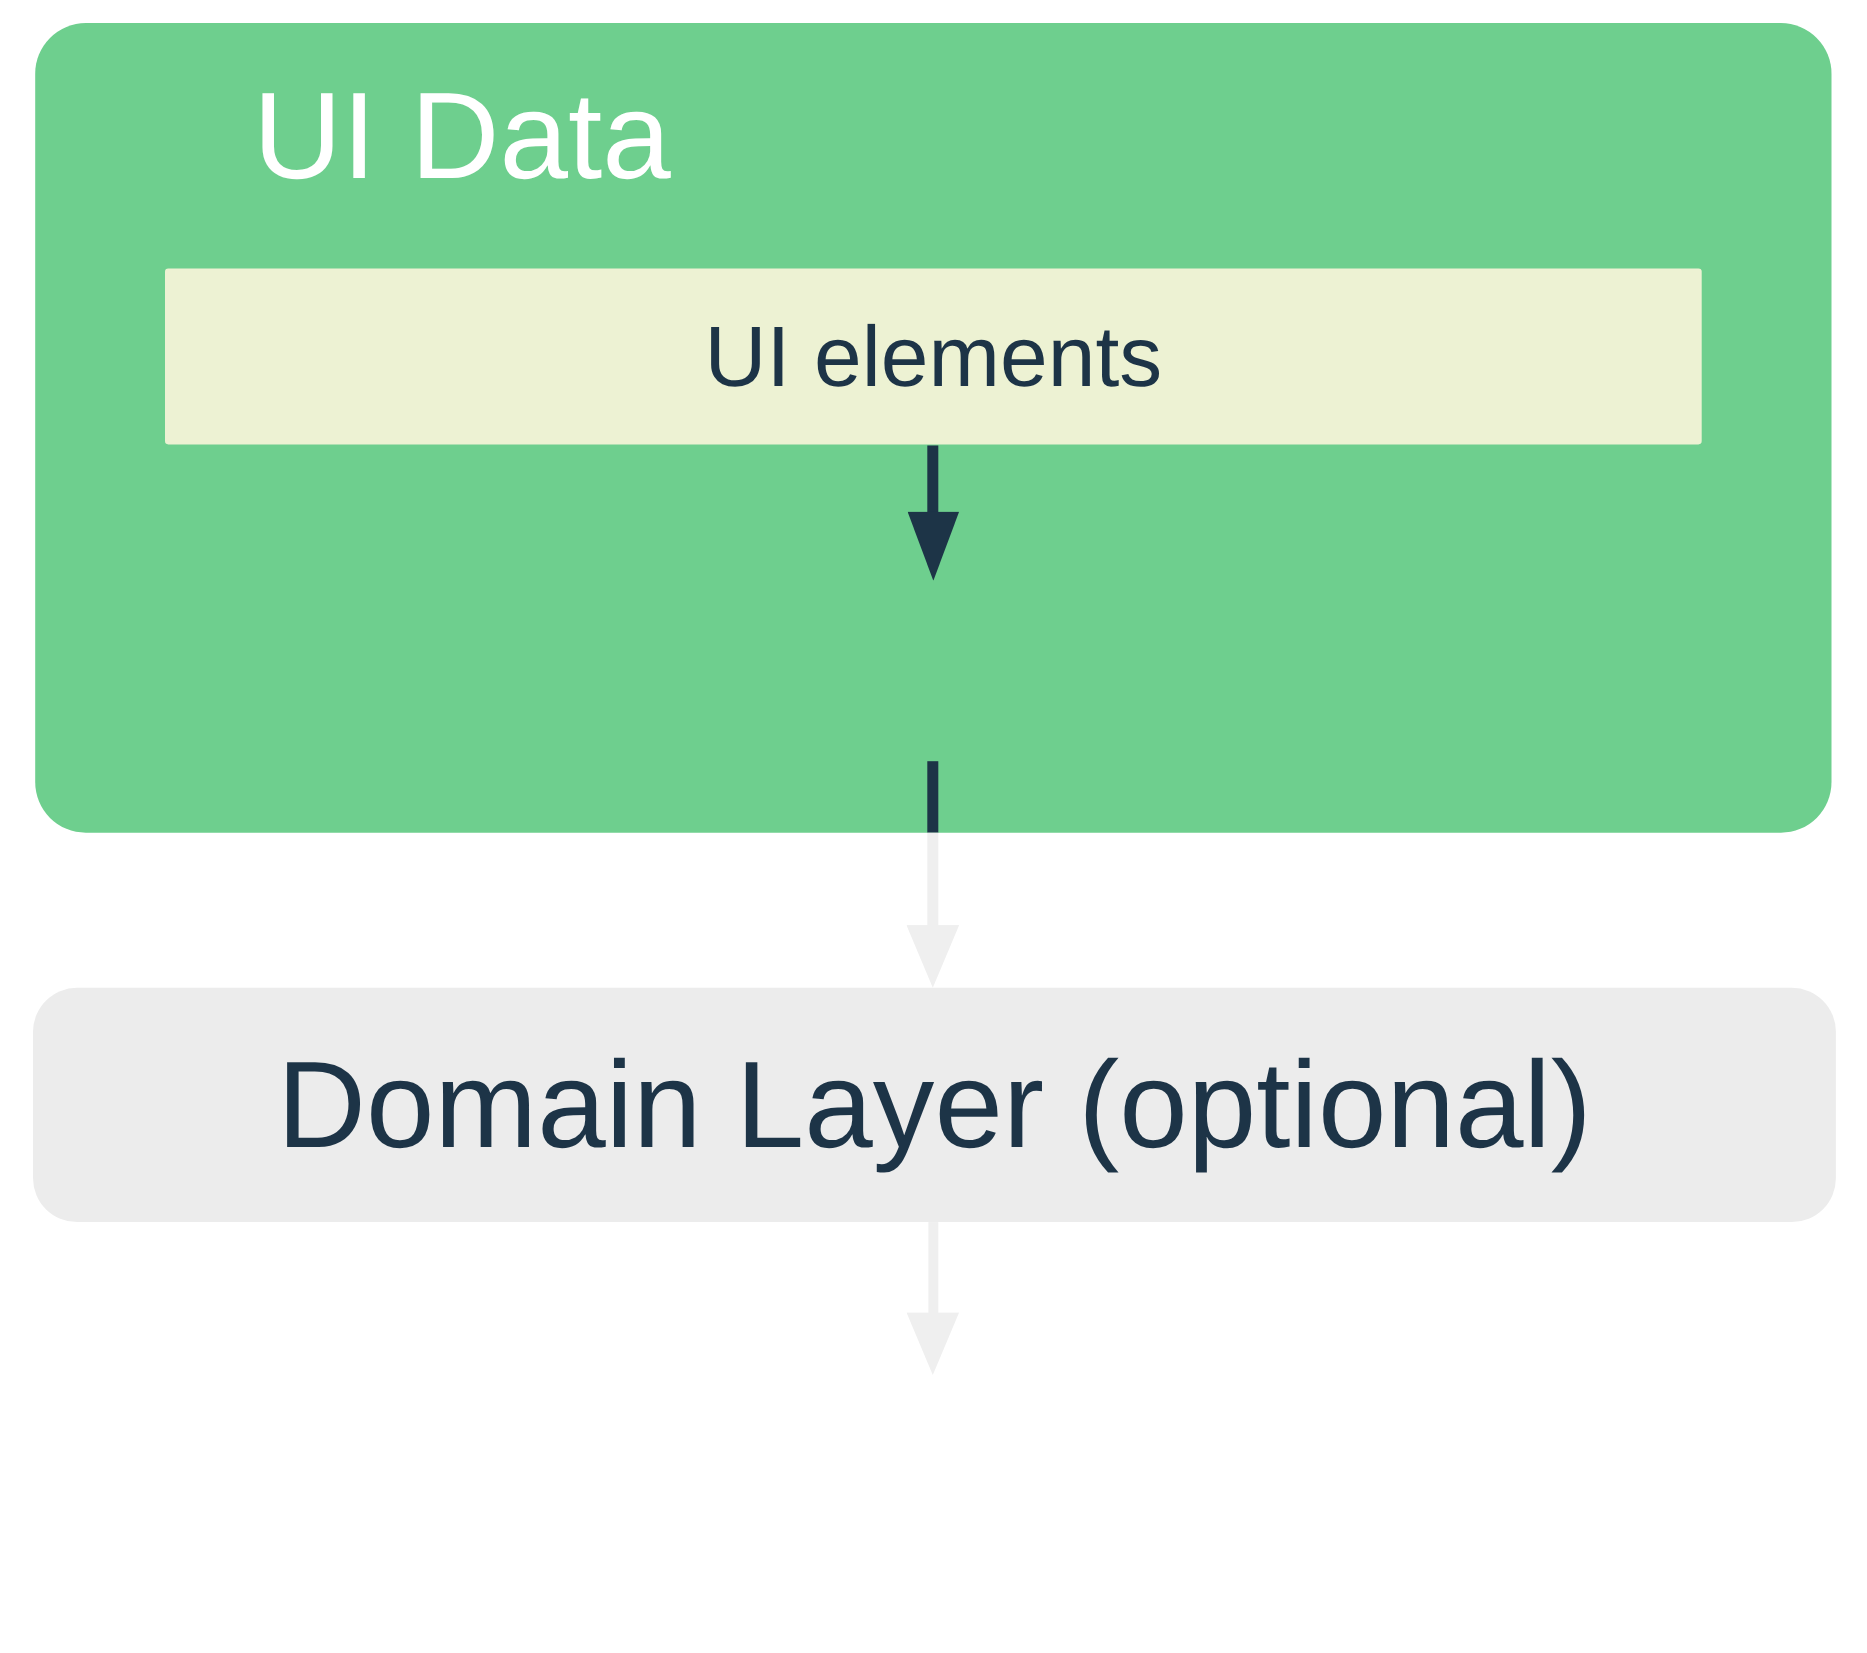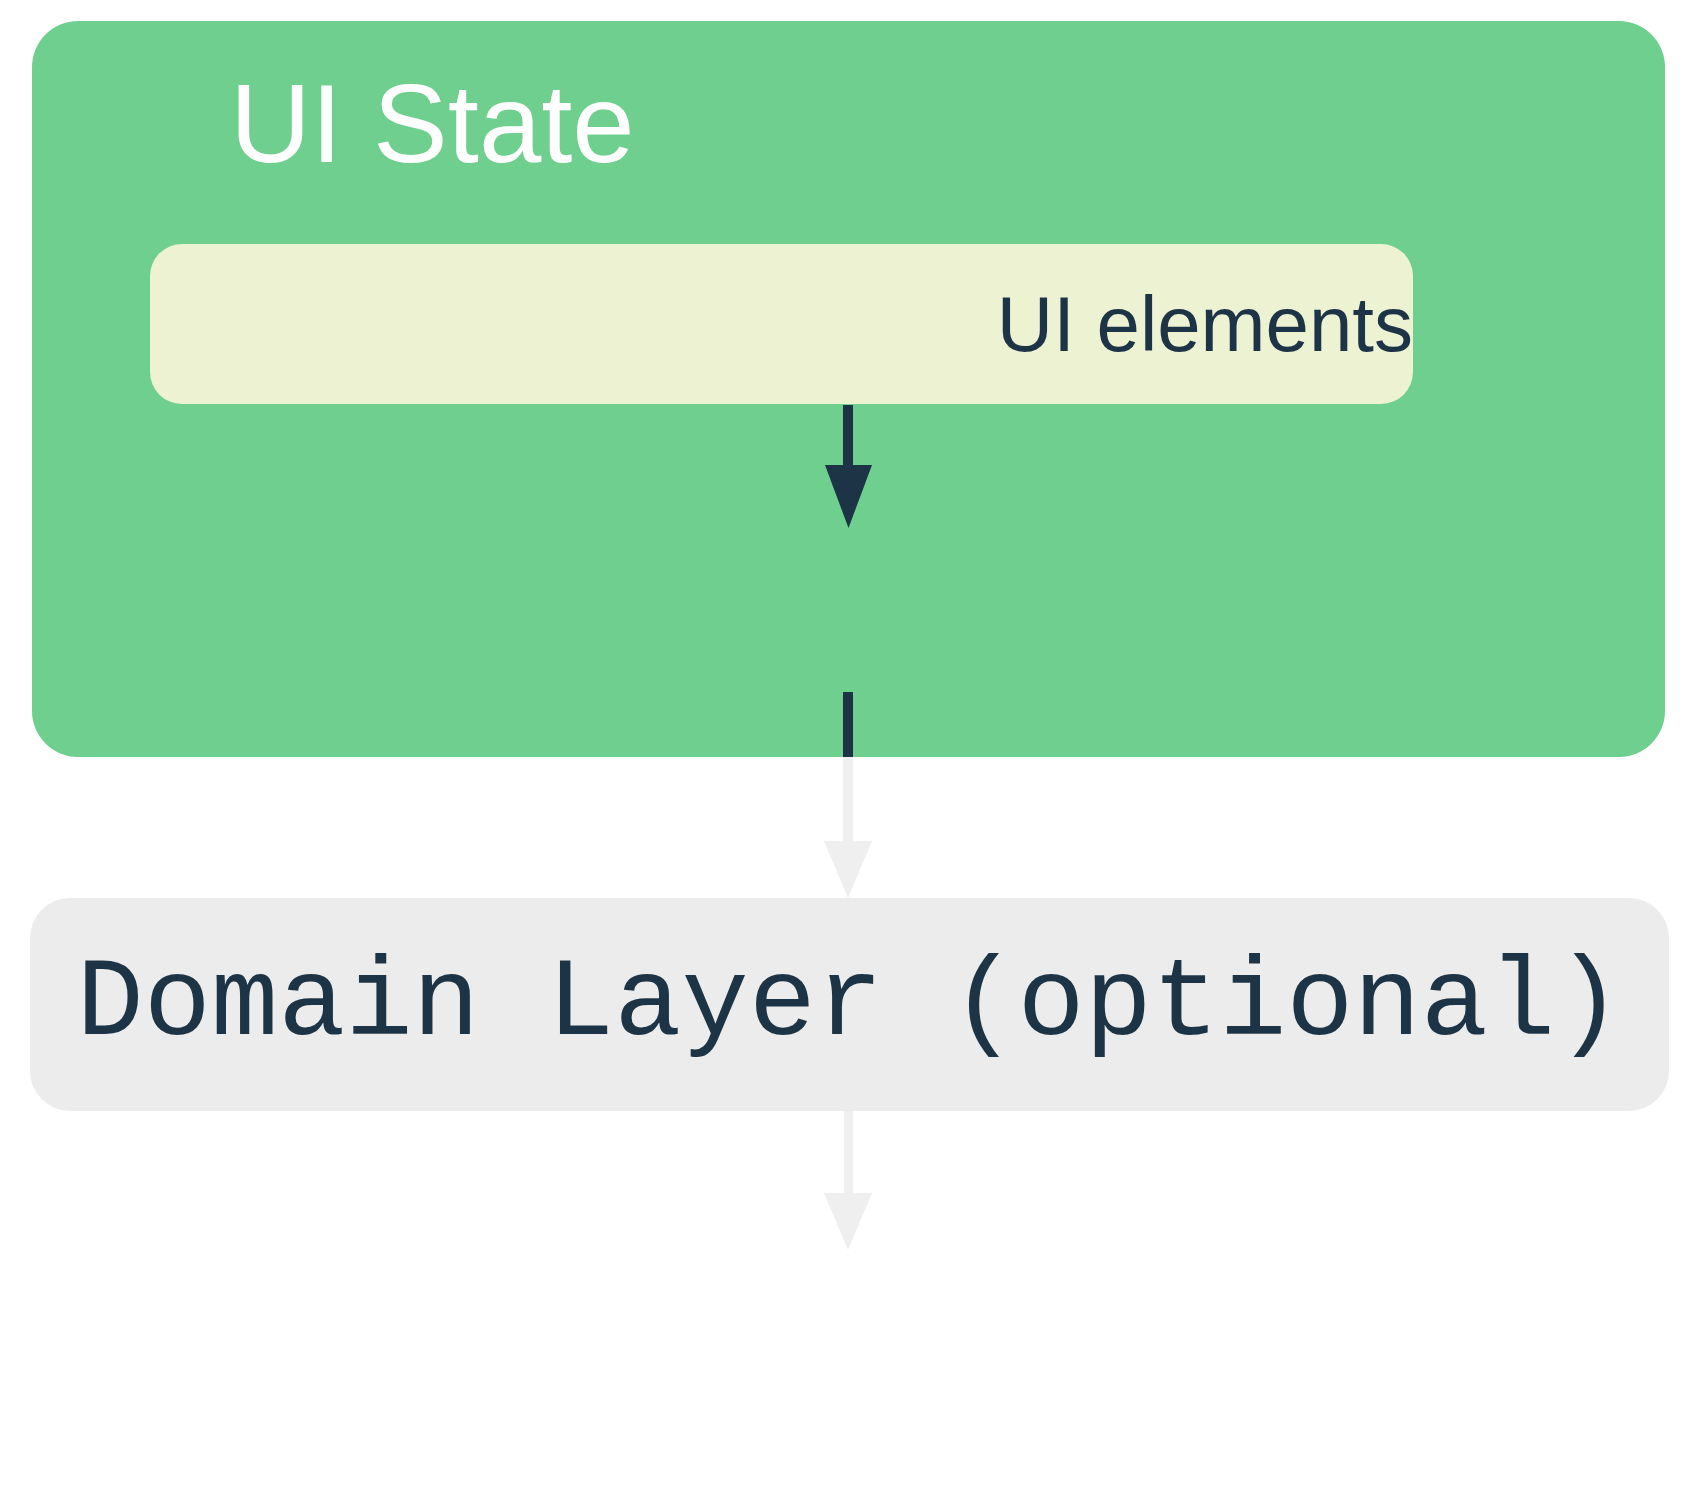--- a/index.html
+++ b/index.html
@@ -29,46 +29,45 @@
     font-size: 112px;
     font-weight: 400;
     line-height: 1;
     color: #ffffff;
     letter-spacing: 0px;
     white-space: nowrap;
   }
   .inner-box {
     position: absolute;
     left: 118px;
-    width: 1263px;
-    border-radius: 32px;
+    width: 1397px;
+    border-radius: 3px;
     display: flex;
     align-items: center;
-    justify-content: flex-end;
+    justify-content: center;
   }
   .inner-box span {
     font-size: 78px;
     font-weight: 400;
     color: #1D3447;
     white-space: nowrap;
   }
   .ui-elements-box   { top: 223px; height: 160px; background: #EDF2D3; }
   .state-holders-box { top: 509px; height: 162px; background: #D7E8F9; }
 
   
   .layer-box {
     position: absolute;
     left: 30px;
     width: 1639px;
     background: #ECECEC;
     border-radius: 40px;
     display: flex;
     align-items: center;
     justify-content: center;
-    font-family: Liberation Mono, monospace;
   }
   .layer-box span {
     font-size: 112px;
     font-weight: 400;
     color: #1D3447;
     white-space: nowrap;
   }
   .domain-layer-box { top: 898px;  height: 213px; }
   .data-layer-box   { top: 1250px; height: 218px; }
 
@@ -88,21 +87,21 @@
   
   .a3-shaft { left: 844px; top: 1111px; width: 9px;  height: 83px; background: #EFEFEF; }
   .a3-head  { left: 824px; top: 1193px; width: 48px; height: 57px; background: #EFEFEF; }
 </style>
 </head>
 <body>
 
 <div class="canvas">
 
   <section class="ui-layer-box" style="background: rgb(110, 207, 142);">
-    <h1 class="ui-layer-title">UI State</h1>
+    <h1 class="ui-layer-title">UI Data</h1>
 
     <div class="inner-box ui-elements-box" style="background: rgb(237, 242, 211);">
       <span>UI elements</span>
     </div>
 
     <div class="shaft a1-shaft" style="background: rgb(29, 52, 71);"></div>
     <div class="head a1-head" style="background: rgb(29, 52, 71);"></div>
 
 
     <div class="shaft a2-dark" style="background: rgb(29, 52, 71);"></div>

